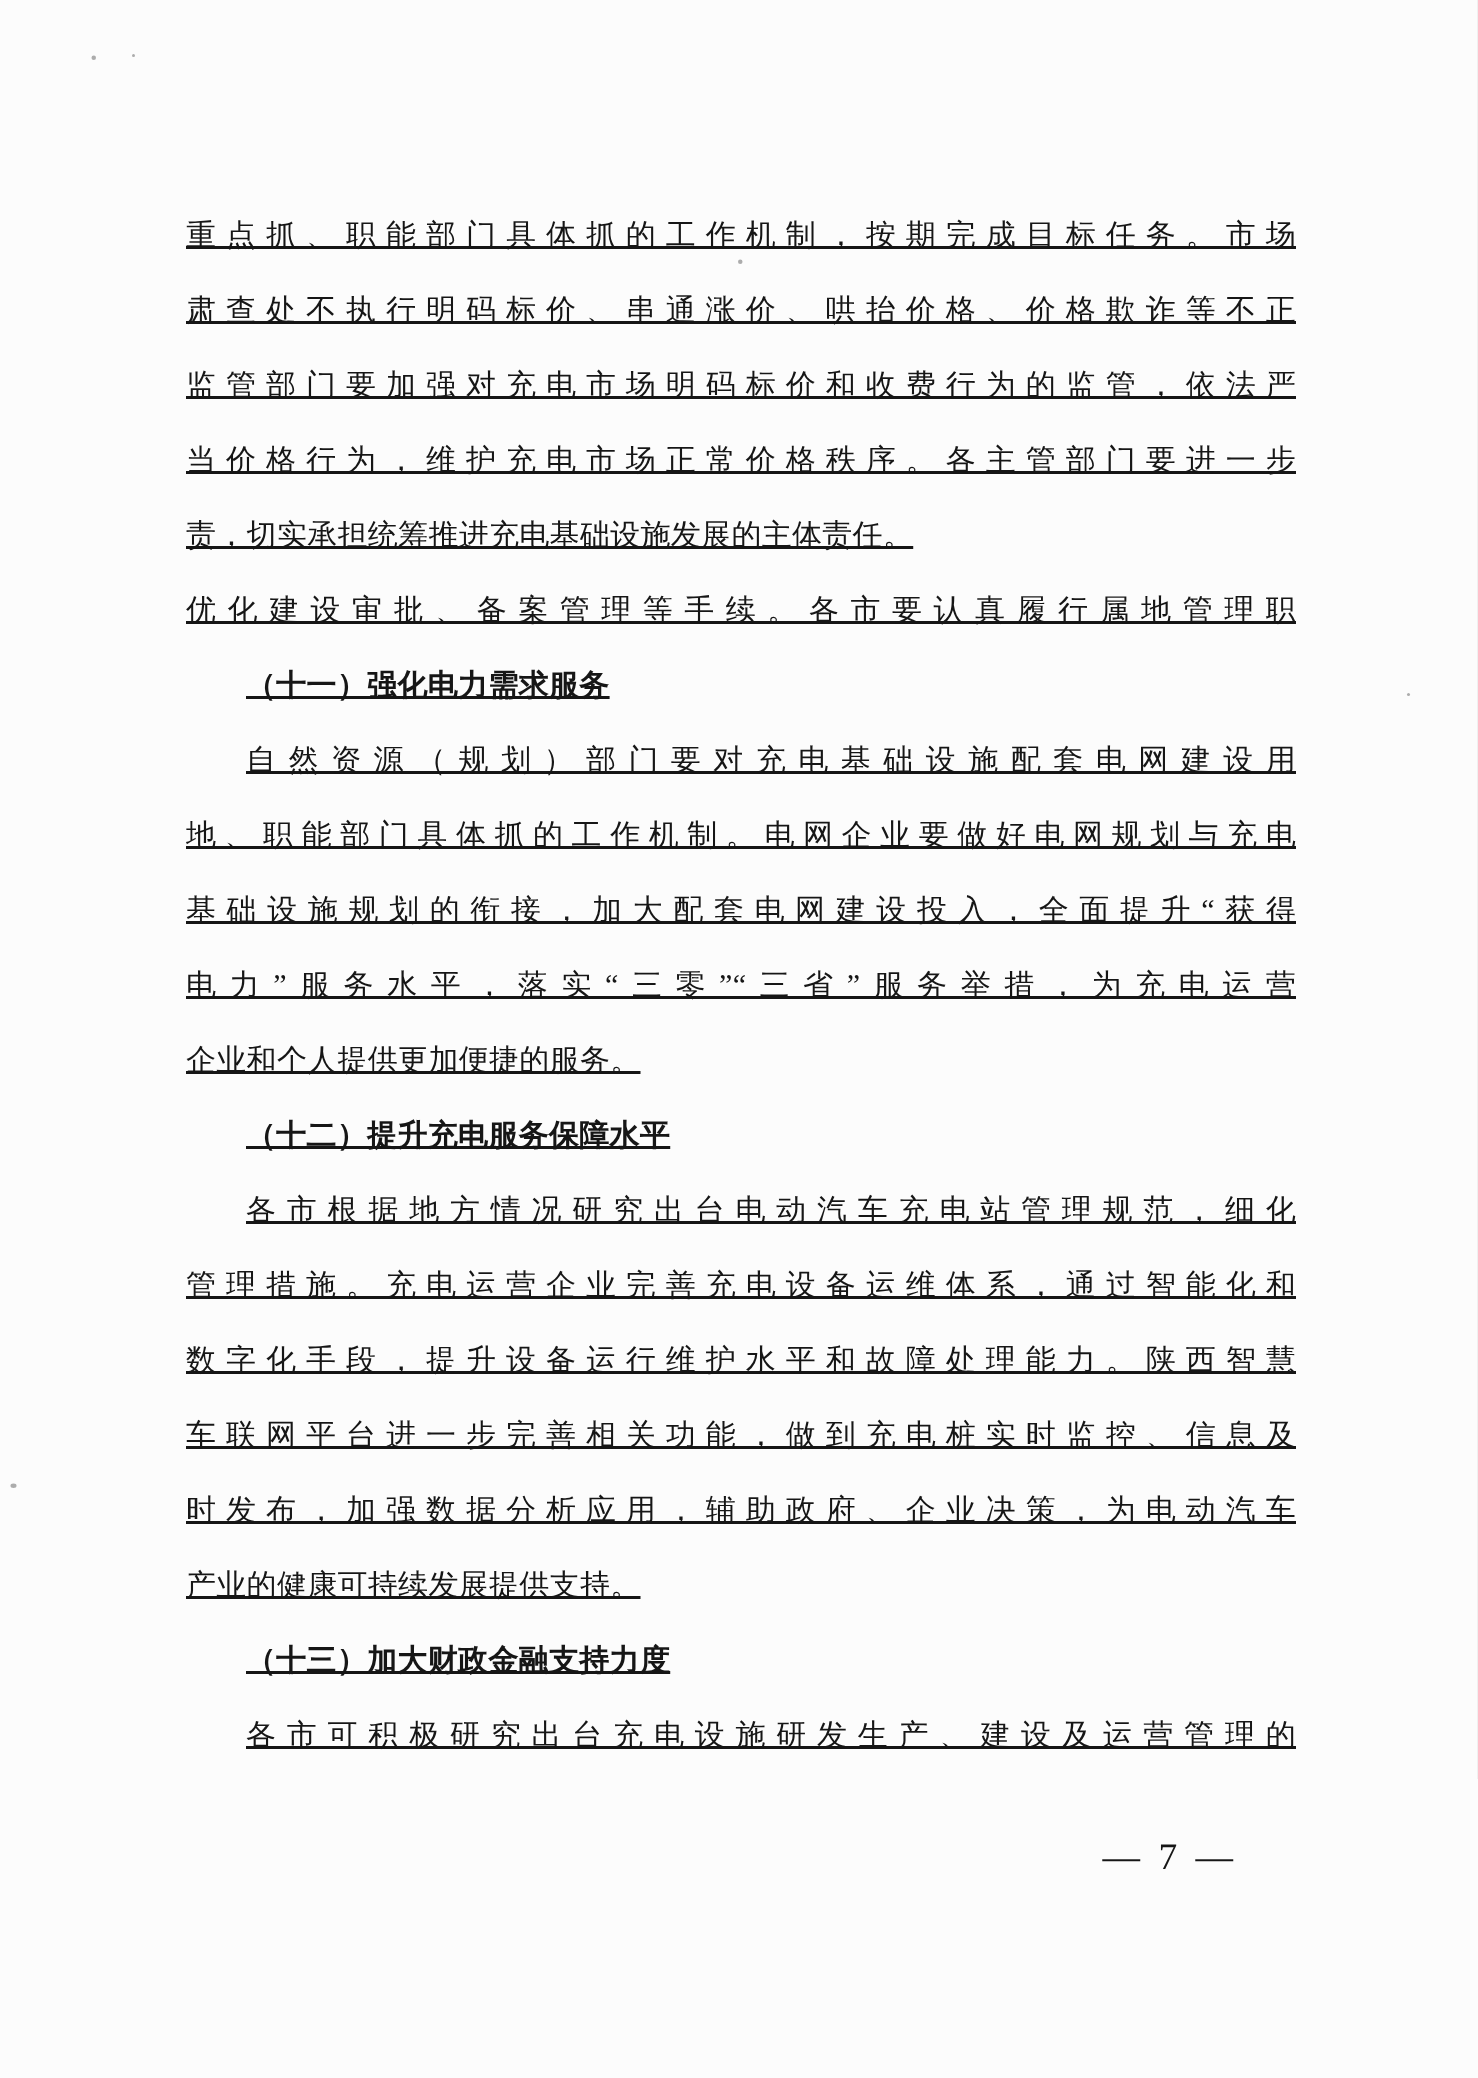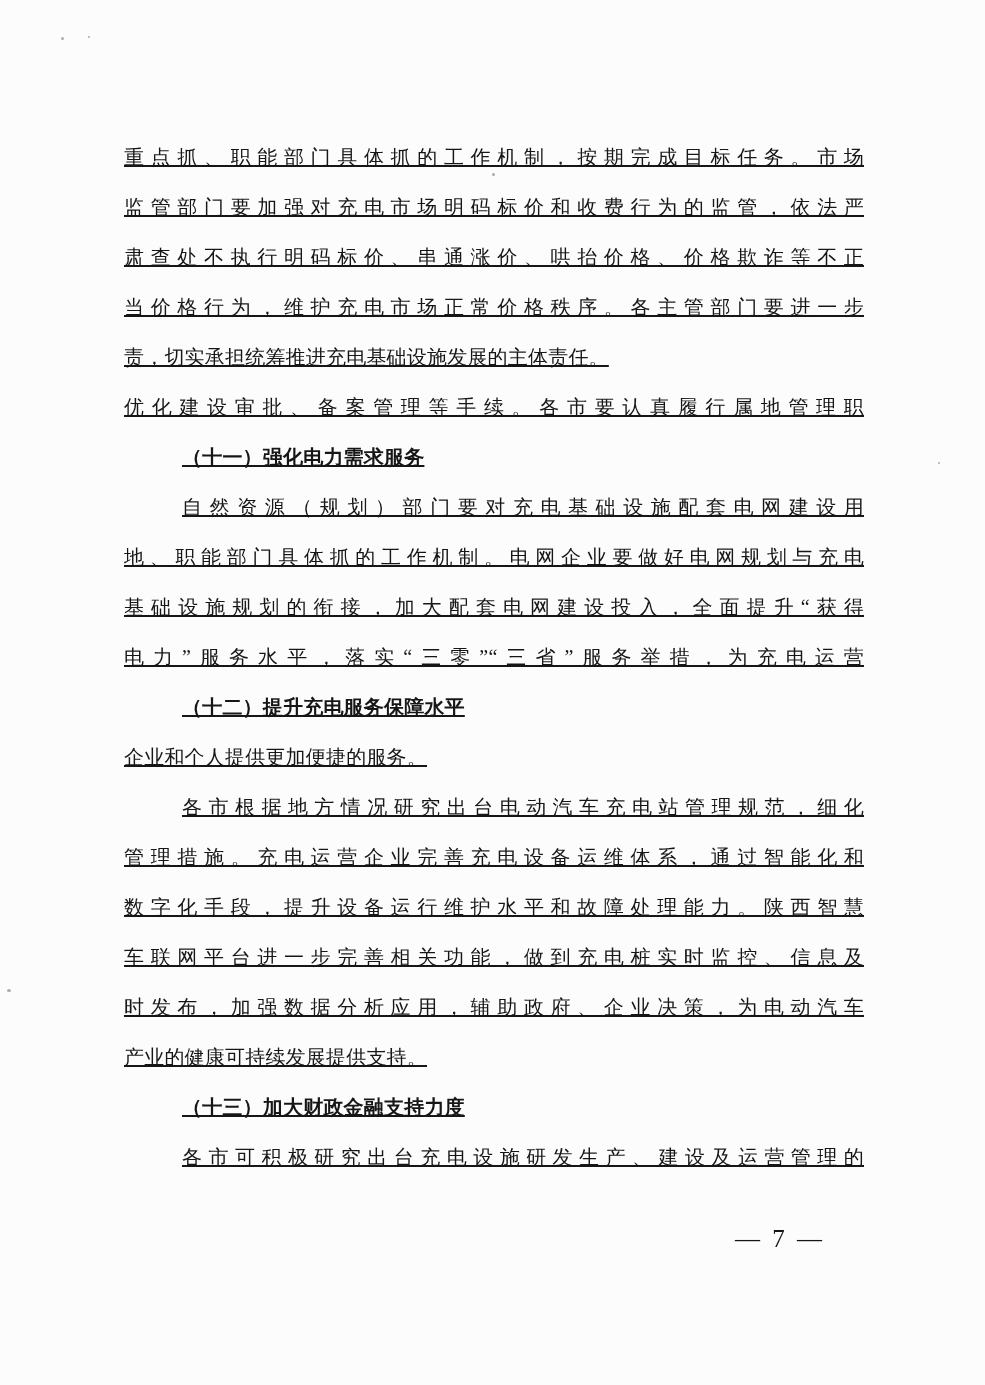--- a/index.html
+++ b/index.html
@@ -27,21 +27,21 @@
     line-height: 63px;
     font-size: 20px;
     letter-spacing: 0.2px;
     text-align: justify;
     text-justify: inter-character;
     white-space: nowrap;
     text-decoration: underline;
   }
   .line.fill   { text-align-last: justify; white-space: normal; }
   .line.no-fill{ text-align-last: left; }
-  .line.indent { text-indent: 2em; margin-left: 18px; }
+  .line.indent { text-indent: 2em; }
   .line.heading{ font-weight: 700; }
   .page-footer {
     position: absolute;
     top: 1222px;
     right: 160px;
     height: 34px;
     line-height: 34px;
     font-size: 25px;
     letter-spacing: 3px;
     color: var(--ink, #161616);
@@ -63,32 +63,32 @@
 
 <div class="page">
   <span class="speck s1"></span>
   <span class="speck s2"></span>
   <span class="speck s3"></span>
   <span class="speck s4"></span>
   <span class="speck s5"></span>
 
   <div class="text-block" id="text-block">
       <div class="line fill">重点抓、职能部门具体抓的工作机制，按期完成目标任务。市场</div>
+      <div class="line fill">肃查处不执行明码标价、串通涨价、哄抬价格、价格欺诈等不正</div>
       <div class="line fill">监管部门要加强对充电市场明码标价和收费行为的监管，依法严</div>
-      <div class="line fill">肃查处不执行明码标价、串通涨价、哄抬价格、价格欺诈等不正</div>
       <div class="line fill">当价格行为，维护充电市场正常价格秩序。各主管部门要进一步</div>
       <div class="line no-fill">责，切实承担统筹推进充电基础设施发展的主体责任。</div>
       <div class="line fill">优化建设审批、备案管理等手续。各市要认真履行属地管理职</div>
       <div class="line heading indent no-fill">（十一）强化电力需求服务</div>
       <div class="line indent fill">自然资源（规划）部门要对充电基础设施配套电网建设用</div>
       <div class="line fill">地、职能部门具体抓的工作机制。电网企业要做好电网规划与充电</div>
       <div class="line fill">基础设施规划的衔接，加大配套电网建设投入，全面提升“获得</div>
       <div class="line fill">电力”服务水平，落实“三零”“三省”服务举措，为充电运营</div>
+      <div class="line no-fill">企业和个人提供更加便捷的服务。</div>
       <div class="line heading indent no-fill">（十二）提升充电服务保障水平</div>
-      <div class="line no-fill">企业和个人提供更加便捷的服务。</div>
       <div class="line indent fill">各市根据地方情况研究出台电动汽车充电站管理规范，细化</div>
       <div class="line fill">管理措施。充电运营企业完善充电设备运维体系，通过智能化和</div>
       <div class="line fill">数字化手段，提升设备运行维护水平和故障处理能力。陕西智慧</div>
       <div class="line fill">车联网平台进一步完善相关功能，做到充电桩实时监控、信息及</div>
       <div class="line fill">时发布，加强数据分析应用，辅助政府、企业决策，为电动汽车</div>
       <div class="line no-fill">产业的健康可持续发展提供支持。</div>
       <div class="line heading indent no-fill">（十三）加大财政金融支持力度</div>
       <div class="line indent fill">各市可积极研究出台充电设施研发生产、建设及运营管理的</div>
     </div>
 

